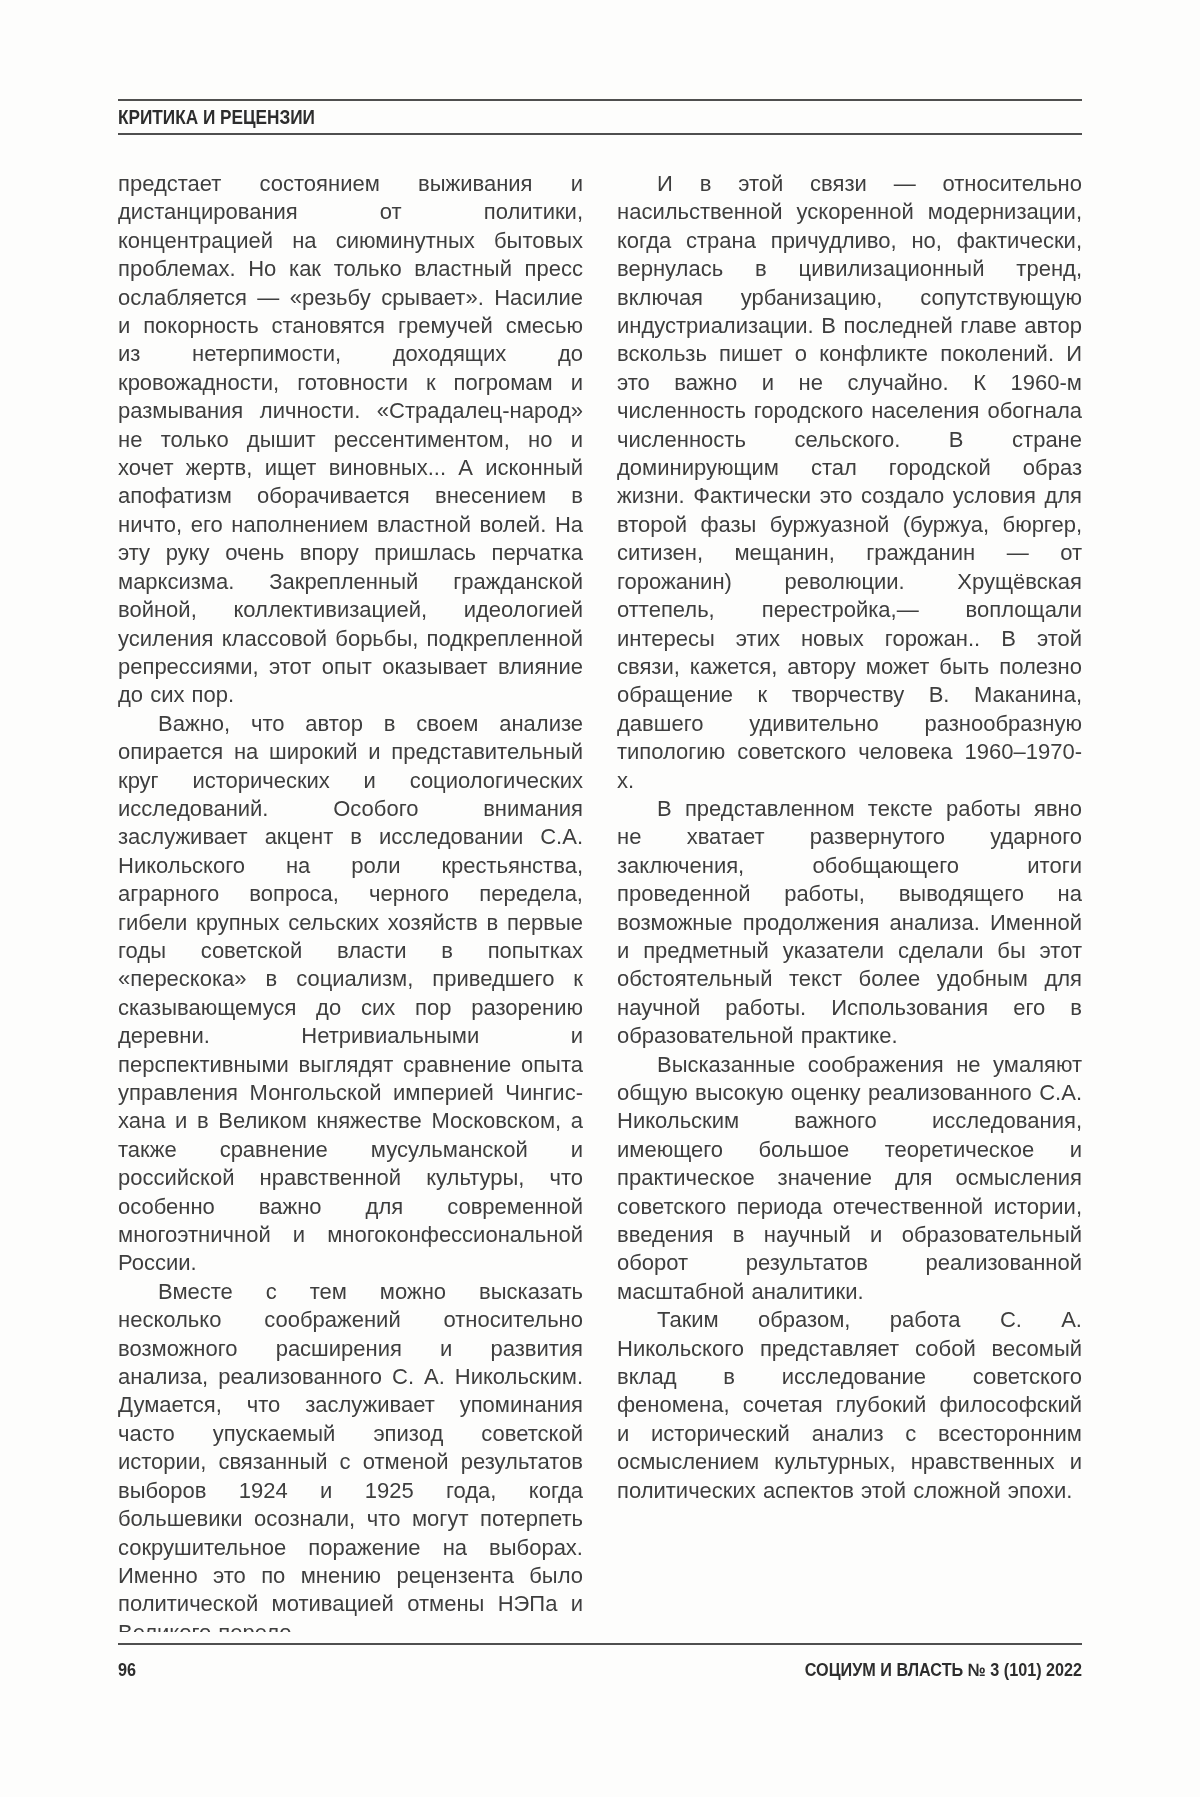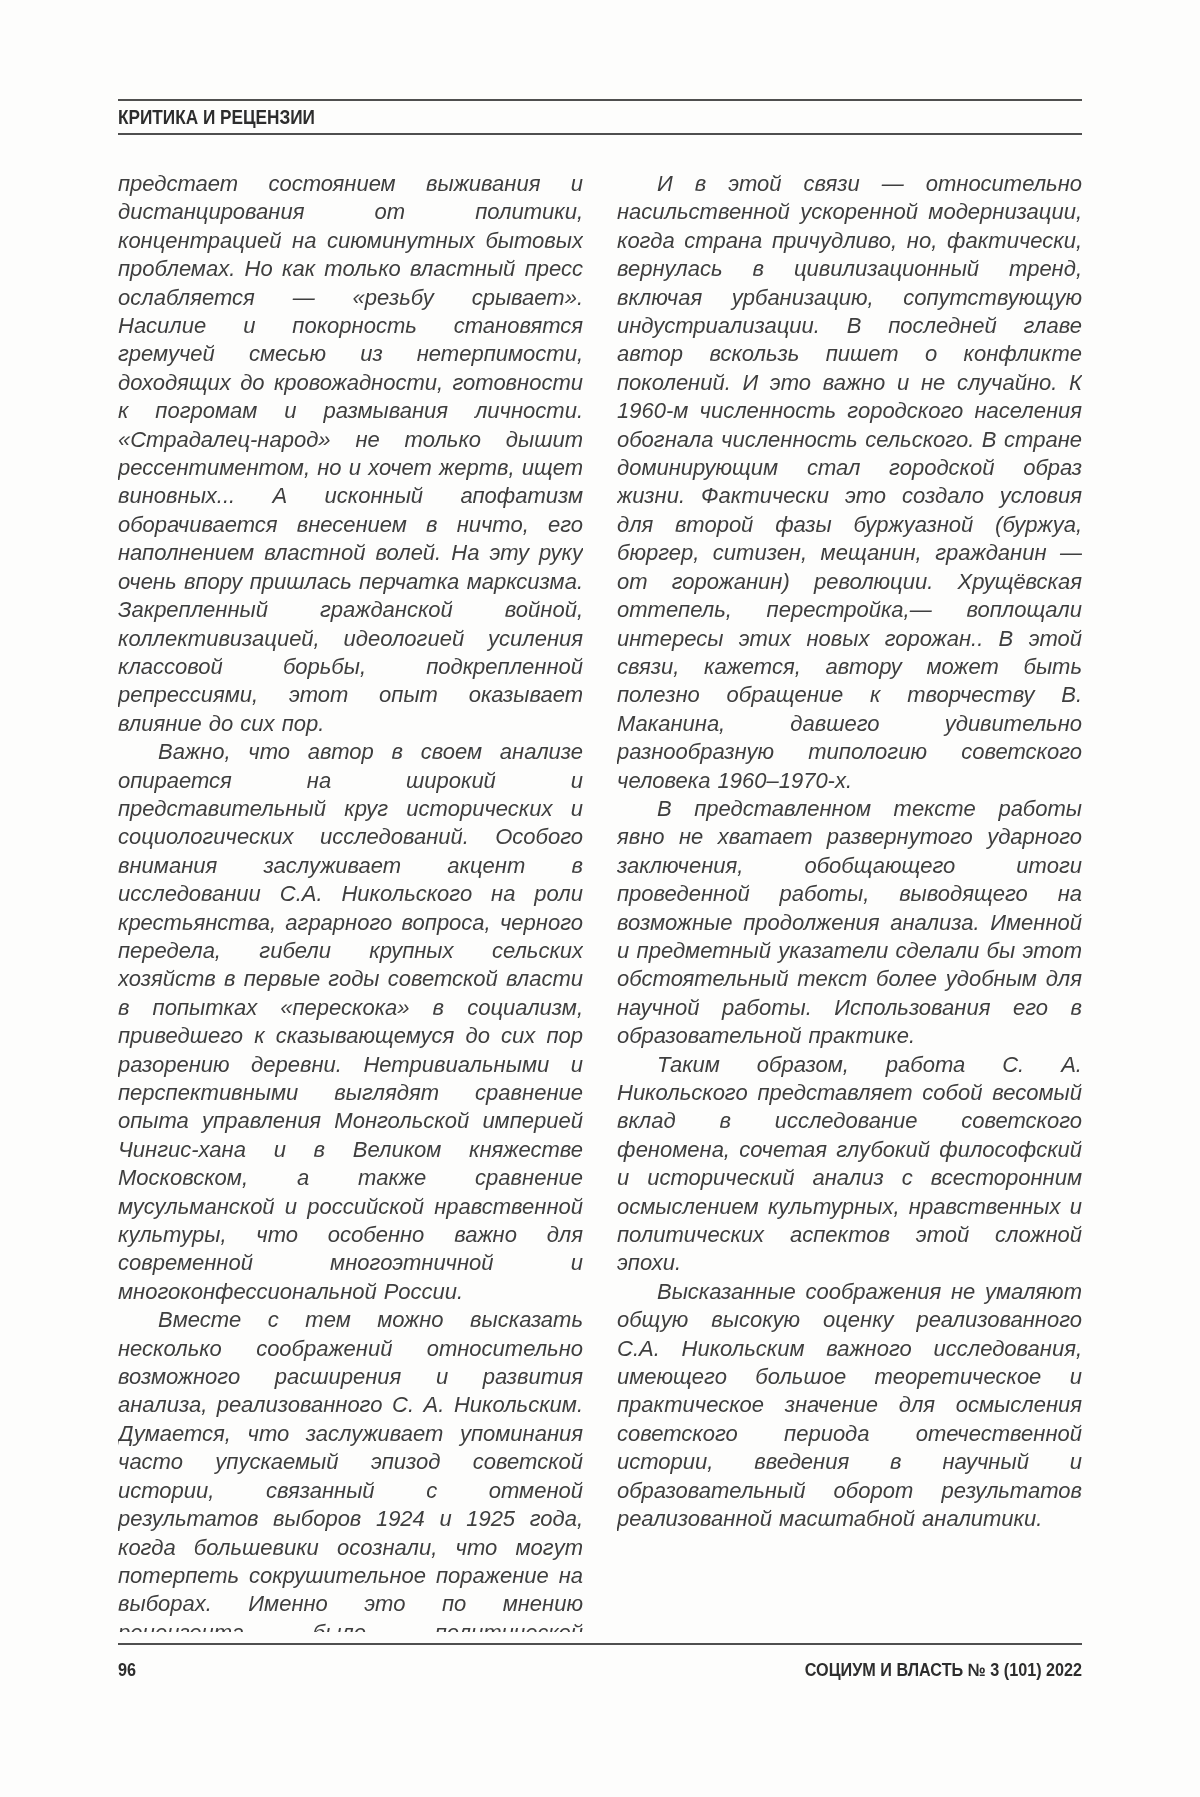--- a/index.html
+++ b/index.html
@@ -38,21 +38,20 @@
 
   .content {
     position: absolute;
     left: 118px;
     top: 170px;
     width: 964px;
     height: 1462px;
     display: flex;
     gap: 34px;
     overflow: hidden;
-    font-style: italic;
   }
   .col {
     width: 465px;
     overflow: hidden;
   }
   .para {
     font-size: 22px;
     line-height: 28.4px;
     text-align: justify;
     color: #3e3e3e;
@@ -93,22 +92,22 @@
 
   <div class="content">
     <div class="col">
       <p class="para">предстает состоянием выживания и дистанцирования от политики, концентрацией на сиюминутных бытовых проблемах. Но как только властный пресс ослабляется — «резьбу срывает». Насилие и покорность становятся гремучей смесью из нетерпимости, доходящих до кровожадности, готовности к погромам и размывания личности. «Страдалец-народ» не только дышит рессентиментом, но и хочет жертв, ищет виновных... А исконный апофатизм оборачивается внесением в ничто, его наполнением властной волей. На эту руку очень впору пришлась перчатка марксизма. Закрепленный гражданской войной, коллективизацией, идеологией усиления классовой борьбы, подкрепленной репрессиями, этот опыт оказывает влияние до сих пор.</p>
       <p class="para indent">Важно, что автор в своем анализе опирается на широкий и представительный круг исторических и социологических исследований. Особого внимания заслуживает акцент в исследовании С.А. Никольского на роли крестьянства, аграрного вопроса, черного передела, гибели крупных сельских хозяйств в первые годы советской власти в попытках «перескока» в социализм, приведшего к сказывающемуся до сих пор разорению деревни. Нетривиальными и перспективными выглядят сравнение опыта управления Монгольской империей Чингис-хана и в Великом княжестве Московском, а также сравнение мусульманской и российской нравственной культуры, что особенно важно для современной многоэтничной и многоконфессиональной России.</p>
       <p class="para indent">Вместе с тем можно высказать несколько соображений относительно возможного расширения и развития анализа, реализованного С. А. Никольским. Думается, что заслуживает упоминания часто упускаемый эпизод советской истории, связанный с отменой результатов выборов 1924 и 1925 года, когда большевики осознали, что могут потерпеть сокрушительное поражение на выборах. Именно это по мнению рецензента было политической мотивацией отмены НЭПа и Великого перело-</p>
     </div>
     <div class="col">
       <p class="para indent">И в этой связи — относительно насильственной ускоренной модернизации, когда страна причудливо, но, фактически, вернулась в цивилизационный тренд, включая урбанизацию, сопутствующую индустриализации. В последней главе автор вскользь пишет о конфликте поколений. И это важно и не случайно. К 1960-м численность городского населения обогнала численность сельского. В стране доминирующим стал городской образ жизни. Фактически это создало условия для второй фазы буржуазной (буржуа, бюргер, ситизен, мещанин, гражданин — от горожанин) революции. Хрущёвская оттепель, перестройка,— воплощали интересы этих новых горожан.. В этой связи, кажется, автору может быть полезно обращение к творчеству В. Маканина, давшего удивительно разнообразную типологию советского человека 1960–1970-х.</p>
       <p class="para indent">В представленном тексте работы явно не хватает развернутого ударного заключения, обобщающего итоги проведенной работы, выводящего на возможные продолжения анализа. Именной и предметный указатели сделали бы этот обстоятельный текст более удобным для научной работы. Использования его в образовательной практике.</p>
+      <p class="para indent">Высказанные соображения не умаляют общую высокую оценку реализованного С.А. Никольским важного исследования, имеющего большое теоретическое и практическое значение для осмысления советского периода отечественной истории, введения в научный и образовательный оборот результатов реализованной масштабной аналитики.</p>
       <p class="para indent">Таким образом, работа С. А. Никольского представляет собой весомый вклад в исследование советского феномена, сочетая глубокий философский и исторический анализ с всесторонним осмыслением культурных, нравственных и политических аспектов этой сложной эпохи.</p>
-      <p class="para indent">Высказанные соображения не умаляют общую высокую оценку реализованного С.А. Никольским важного исследования, имеющего большое теоретическое и практическое значение для осмысления советского периода отечественной истории, введения в научный и образовательный оборот результатов реализованной масштабной аналитики.</p>
     </div>
   </div>
 
   <div class="rule rule-footer"></div>
   <div class="footer-pagenum">96</div>
   <div class="footer-journal">СОЦИУМ И ВЛАСТЬ № 3 (101) 2022</div>
 
 </div>
 
 </body></html>

